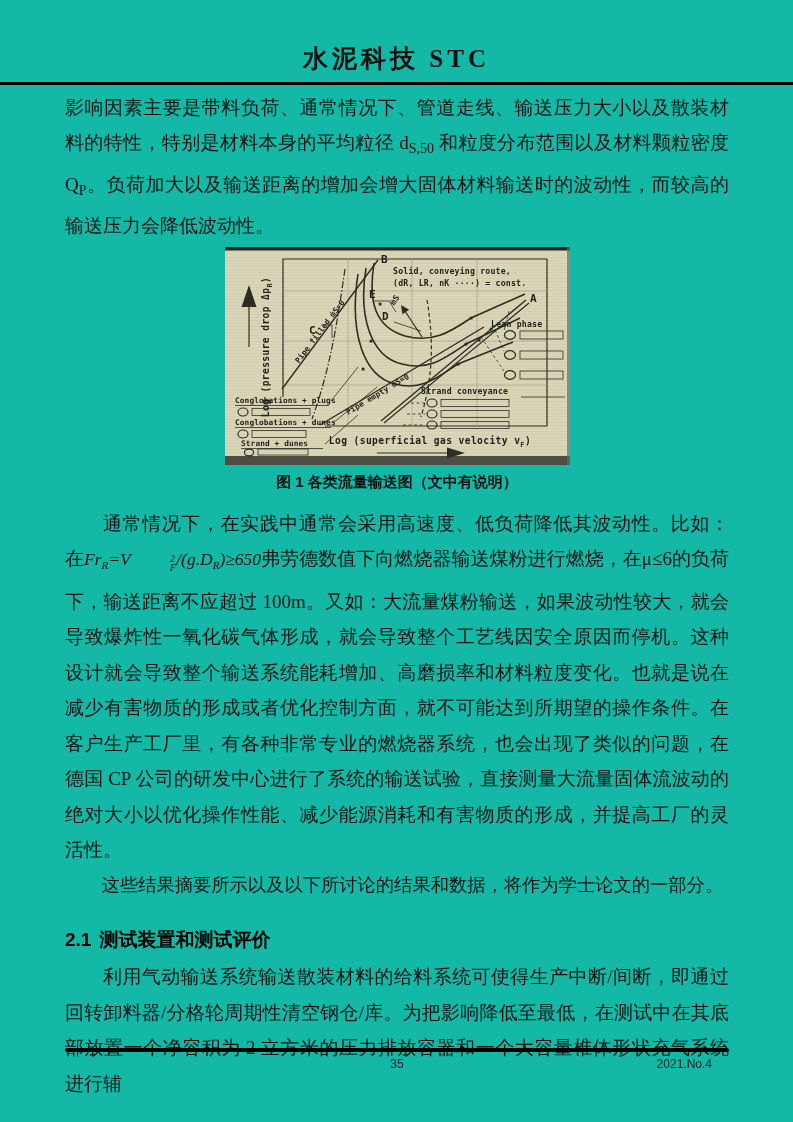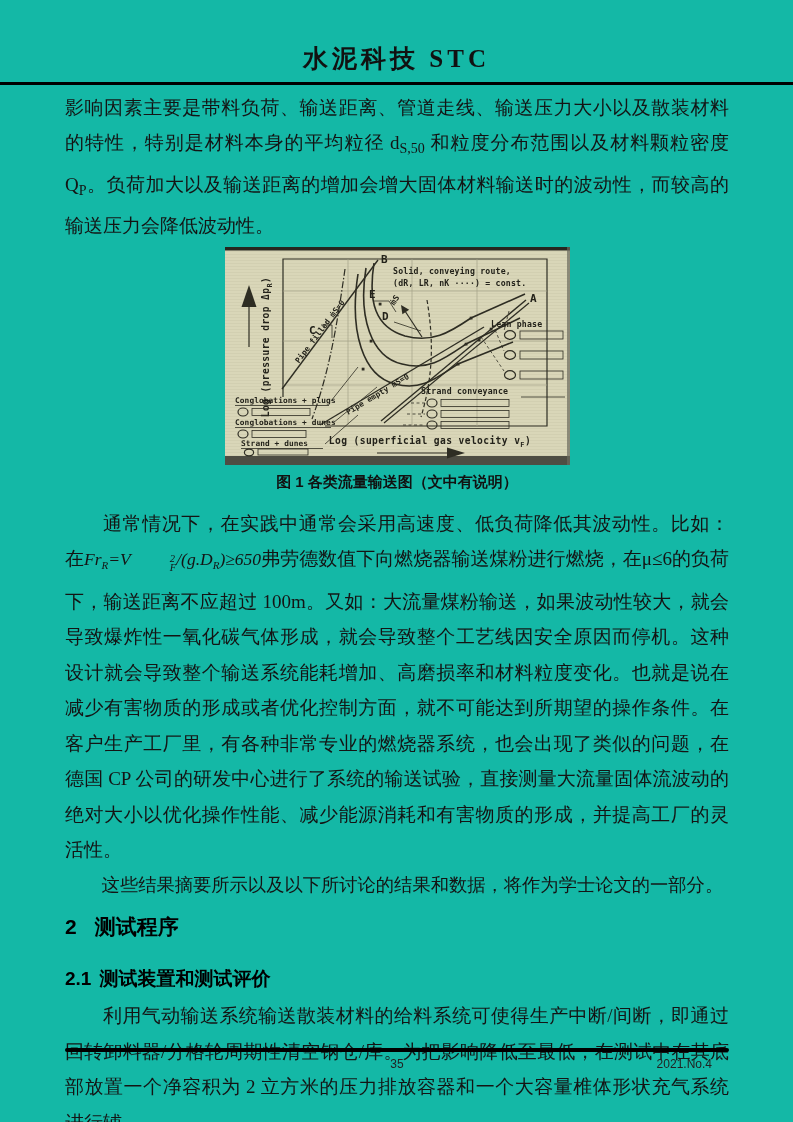--- a/index.html
+++ b/index.html
@@ -64,21 +64,21 @@
 </head>
 <body>
 
 <div class="page">
 
   <div class="hdr-title">水泥科技 STC</div>
   <div class="hdr-rule"></div>
 
   <div class="content">
 
-    <p class="p1"><span>影响因素主要是带料负荷、输送距离、管道走线、输送压力大小以及散装材料的特性，特别是材料本身的平均粒径 d</span><sub class="ssub">S,50</sub><span> 和粒度分布范围以及材料颗粒密度 Q</span><sub class="ssub">P</sub><span>。负荷加大以及输送距离的增加会增大固体材料输送时的波动性，而较高的输送压力会降低波动性。</span></p>
+    <p class="p1"><span>影响因素主要是带料负荷、通常情况下、管道走线、输送压力大小以及散装材料的特性，特别是材料本身的平均粒径 d</span><sub class="ssub">S,50</sub><span> 和粒度分布范围以及材料颗粒密度 Q</span><sub class="ssub">P</sub><span>。负荷加大以及输送距离的增加会增大固体材料输送时的波动性，而较高的输送压力会降低波动性。</span></p>
 
     <div class="figwrap">
       <svg class="fig" viewBox="0 0 345 218" width="345" height="218" role="img">
         <defs>
           <pattern id="pdense" width="3" height="2.6" patternUnits="userSpaceOnUse">
               <circle cx="1.4" cy="1.3" r="0.9" fill="#2e2d23"></circle>
             </pattern>
           <pattern id="pmed" width="4" height="3.4" patternUnits="userSpaceOnUse">
               <circle cx="1.6" cy="1.6" r="0.7" fill="#2e2d23"></circle>
             </pattern>
@@ -203,21 +203,20 @@
           <polygon class="solidfill" points="222,200.5 222,211.5 240,206"></polygon>
         </g>
       </svg>
       <div class="figcap">图 1 各类流量输送图（文中有说明）</div>
     </div>
 
     <p class="p2 ind"><span>通常情况下，在实践中通常会采用高速度、低负荷降低其波动性。比如：在</span><span class="formula"><span>Fr</span><sub>R</sub><span>=V</span><span class="stk"><span>2</span><span>F</span></span><span>/(g.D</span><sub>R</sub><span>)≥650</span></span><span>弗劳德数值下向燃烧器输送煤粉进行燃烧，在μ≤6的负荷下，输送距离不应超过 100m。又如：大流量煤粉输送，如果波动性较大，就会导致爆炸性一氧化碳气体形成，就会导致整个工艺线因安全原因而停机。这种设计就会导致整个输送系统能耗增加、高磨损率和材料粒度变化。也就是说在减少有害物质的形成或者优化控制方面，就不可能达到所期望的操作条件。在客户生产工厂里，有各种非常专业的燃烧器系统，也会出现了类似的问题，在德国 CP 公司的研发中心进行了系统的输送试验，直接测量大流量固体流波动的绝对大小以优化操作性能、减少能源消耗和有害物质的形成，并提高工厂的灵活性。</span></p>
 
     <p class="p3 ind">这些结果摘要所示以及以下所讨论的结果和数据，将作为学士论文的一部分。</p>
 
-    <div class="h2"><span>2</span><span class="htxt">测试程序</span></div>
 
     <div class="h21"><span>2.1</span><span class="htxt">测试装置和测试评价</span></div>
 
     <p class="p4 ind">利用气动输送系统输送散装材料的给料系统可使得生产中断/间断，即通过回转卸料器/分格轮周期性清空钢仓/库。为把影响降低至最低，在测试中在其底部放置一个净容积为 2 立方米的压力排放容器和一个大容量椎体形状充气系统进行辅</p>
   </div>
 
   <div class="footer">
     <div class="f-rule"></div>
     <div class="f-row">
       <span class="f-page">35</span>

